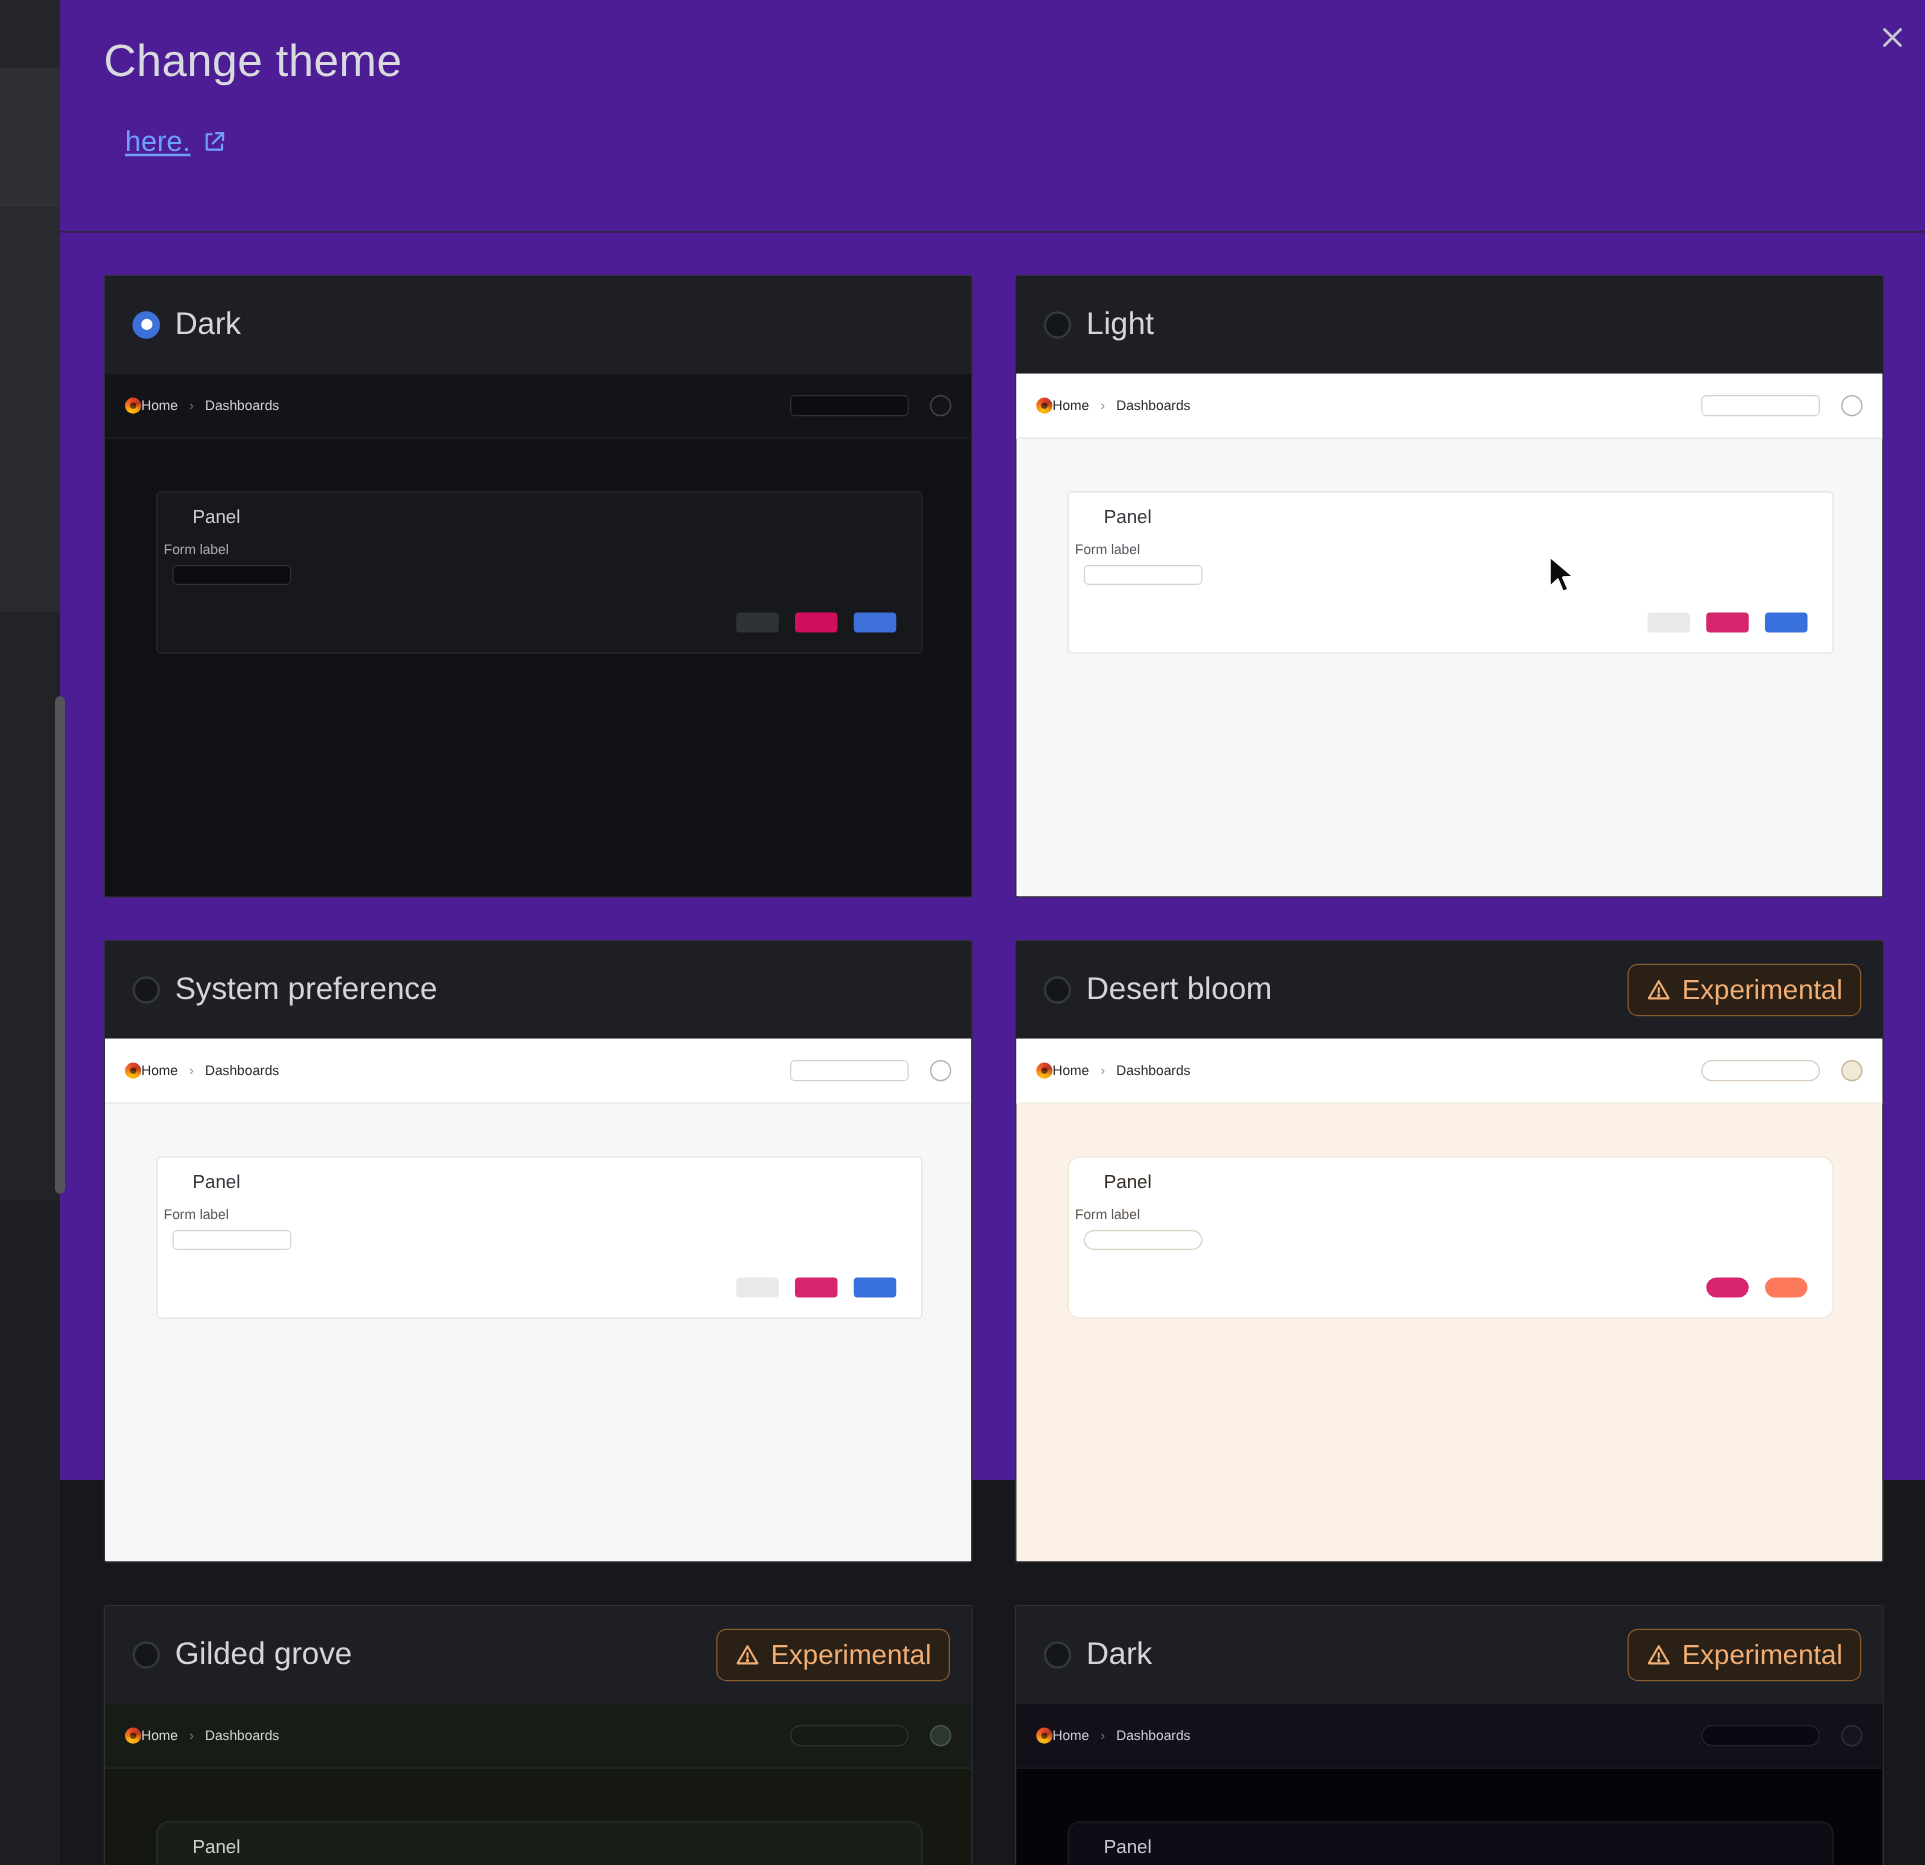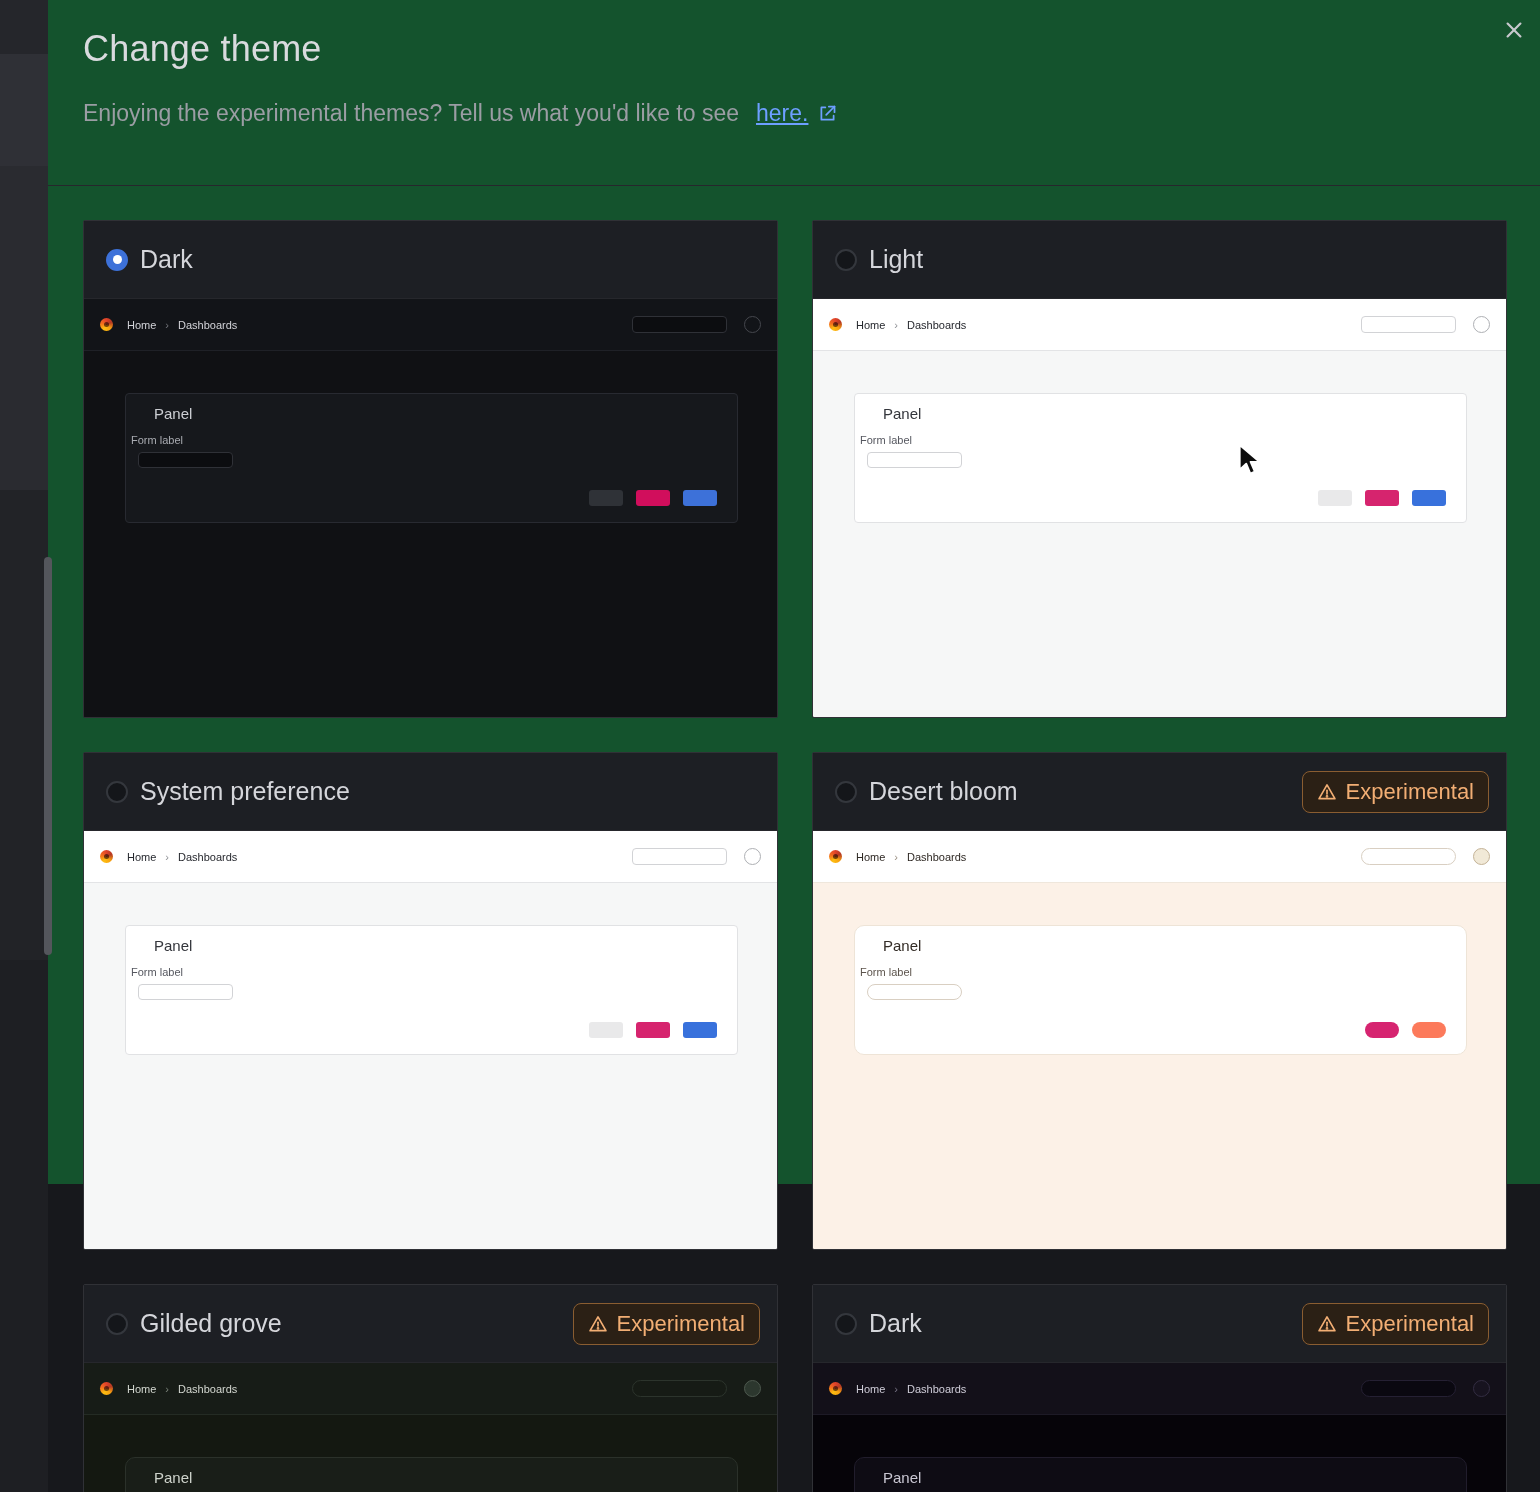--- a/index.html
+++ b/index.html
@@ -10,21 +10,21 @@
   
   .backdrop { position:absolute; left:0; top:0; width:48px; height:1492px; background:#1e1f23; }
   .bd-seg1 { position:absolute; left:0; top:0; width:48px; height:54px; background:#25262b; }
   .bd-seg2 { position:absolute; left:0; top:54px; width:48px; height:112px; background:#2f3036; }
   .bd-seg3 { position:absolute; left:0; top:166px; width:48px; height:324px; background:#2a2b30; }
   .bd-seg4 { position:absolute; left:0; top:490px; width:48px; height:470px; background:#222327; }
   .scrollbar { position:absolute; left:44px; top:557px; width:8px; height:398px;
     border-radius:4px; background:#54565c; z-index:60; }
 
   
-  .modal { position:absolute; left:48px; top:0; width:1492px; height:1184px; background:#14532d;text-decoration:underline; }
+  .modal { position:absolute; left:48px; top:0; width:1492px; height:1184px; background:#4c1d95;text-decoration:underline; }
   .modal-title { position:absolute; left:35px; top:28px; font-size:36px; font-weight:500;
     color:#d9dade; letter-spacing:.2px; }
   .subtitle-row { position:absolute; left:35px; top:100px; display:flex; align-items:center;
     font-size:23px; color:#9b9da4; white-space:pre; }
   .subtitle-link { color:#6e9fff; text-decoration:underline; cursor:pointer; margin-left:17px; }
   .ext-icon { margin-left:9px; display:inline-flex; }
   .close-btn { position:absolute; right:8px; top:12px; width:36px; height:36px; display:flex;
     align-items:center; justify-content:center; background:none; border:none; cursor:pointer; }
   .header-divider { position:absolute; left:0; top:185px; width:1492px; height:1px; background:#26272c; }
 
@@ -48,21 +48,21 @@
 
   
   .preview { height:420px; position:relative; background:var(--body); }
   .topbar { height:52px; display:flex; align-items:center; padding:0 16px;
     background:var(--tb); border-bottom:1px solid var(--tb-border); }
   .logo { width:13px; height:13px; border-radius:50%; flex:none;
     background:conic-gradient(from 210deg,#fdbe10,#f4701d,#e1422b,#b53a23,#f8a210,#fdbe10); position:relative; }
   .logo::after { content:""; position:absolute; left:4px; top:4px; width:5px; height:5px;
     border-radius:50%; background:rgba(40,10,5,.65); }
   .crumb { font-size:11px; font-weight:500; color:var(--crumb); }
-  .crumb.first { margin-left:14px; }
+  .crumb.first { }
   .crumb-sep { margin:0 9px; font-size:11px; color:var(--sep); }
   .search { margin-left:auto; width:95px; height:17px; background:var(--input-bg);
     border:1px solid var(--input-border); border-radius:var(--sr); }
   .avatar { margin-left:17px; width:17px; height:17px; border-radius:50%;
     background:var(--avatar-bg); border:1px solid var(--avatar-border); flex:none; }
   .pbody { position:relative; height:368px; }
   .panel { position:absolute; left:41px; top:42px; width:613px; height:130px;
     background:var(--panel); border:1px solid var(--panel-border); border-radius:var(--pr); }
   .panel-title { position:absolute; left:28px; top:11px; font-size:15px; font-weight:500; color:var(--ptext); }
   .form-label { position:absolute; left:5px; top:40px; font-size:11px; color:var(--plabel); }
@@ -103,21 +103,20 @@
   <div class="bd-seg2"></div>
   <div class="bd-seg3"></div>
   <div class="bd-seg4"></div>
 </div>
 <div class="scrollbar"></div>
 
 <div class="modal">
   <h1 class="modal-title">Change theme</h1>
 
   <div class="subtitle-row">
-    <span>Enjoying the experimental themes? Tell us what you'd like to see</span>
     <a class="subtitle-link">here.</a>
     <span class="ext-icon">
       <svg width="21" height="21" viewBox="0 0 24 24" fill="none" stroke="#6e9fff" stroke-width="2" stroke-linecap="round" stroke-linejoin="round">
         <path d="M9.5 5H5v14h14v-4.5"></path>
           <path d="M13.5 4H20v6.5"></path>
           <path d="M20 4l-9.5 9.5"></path>
       </svg>
     </span>
   </div>
 

